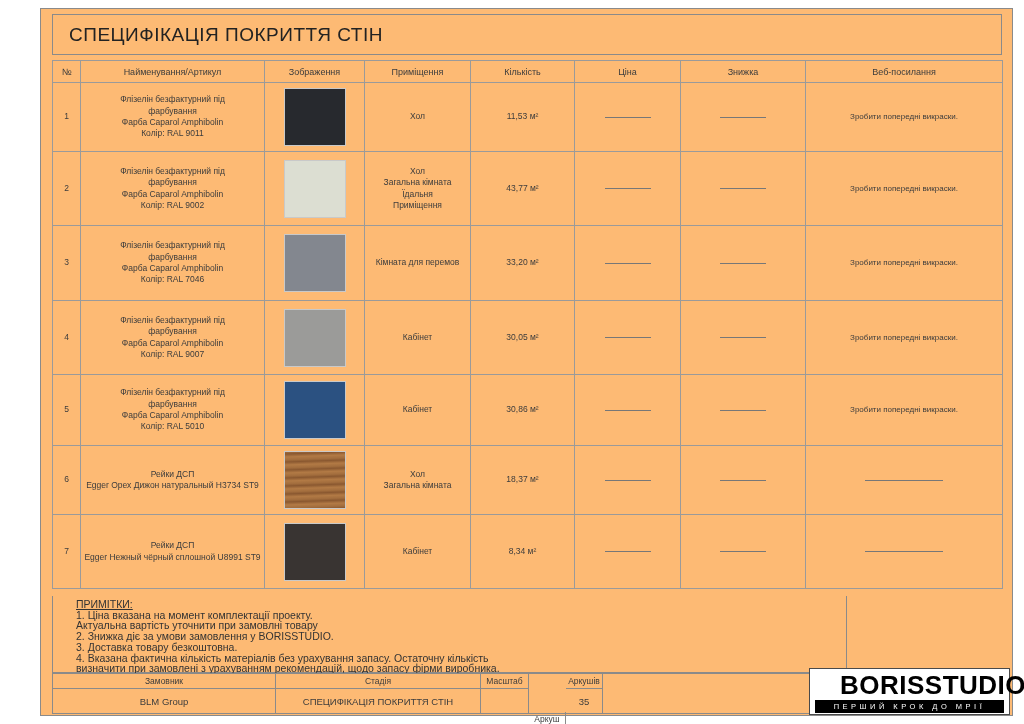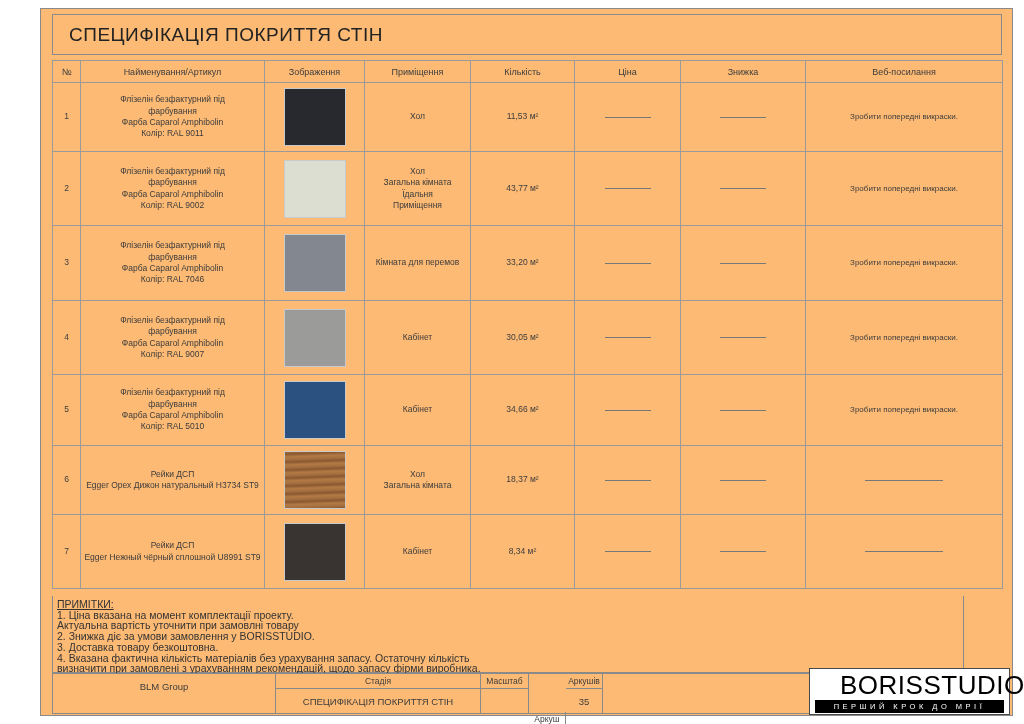--- a/index.html
+++ b/index.html
@@ -26,22 +26,22 @@
   .spec tbody tr:nth-child(4) td { height: 74px; }
   .spec tbody tr:nth-child(5) td { height: 71px; }
   .spec tbody tr:nth-child(6) td { height: 69px; }
   .spec tbody tr:nth-child(7) td { height: 74px; }
   .pre { white-space: pre-line; }
   .swatch { width: 62px; height: 58px; margin: 0 auto; border: 1px solid #c9c9c9; }
   .dash { width: 46px; margin: 0 auto; border-top: 1px solid #777; height: 0; }
   .dash-wide { width: 78px; }
   .web-note { font-size: 8px; }
 
-  .notesbox { position: absolute; left: 11px; top: 587px; width: 912px; height: 77px;
-    border: 1px solid #8a8a8a; border-top: none; padding: 3px 0 0 4px;
+  .notesbox { position: absolute; left: 11px; top: 587px; width: 795px; height: 77px;
+    border: 1px solid #8a8a8a; border-top: none; padding: 3px 0 0 23px;
     font-size: 10.5px; line-height: 10.7px; color: #333; }
   .notes-heading { text-decoration: underline; }
   .notes-body { white-space: pre-line; }
 
   .footer { position: absolute; left: 11px; top: 664px; width: 950px; height: 41px;
     border: 1px solid #8a8a8a; display: flex; }
   .fcell { border-right: 1px solid #8a8a8a; height: 100%; }
   .fcell:last-child { border-right: none; }
   .flabel { height: 15px; border-bottom: 1px solid #8a8a8a; display: flex;
     align-items: center; justify-content: center; font-size: 8.5px; }
@@ -51,21 +51,21 @@
     text-align: center; font-size: 9.5px; line-height: 1.3; white-space: pre-line; }
   .fcustomer { width: 223px; }
   .fstage { width: 205px; }
   .fscale { width: 48px; }
   .fsheet { width: 37px; margin-top: 38px; }
   .fsheets { width: 37px; }
   .ffill { flex: 1; }
 
   .logobox { position: absolute; left: 768px; top: 659px; width: 201px; height: 47px;
     border: 1px solid #4a4a4a; background: #fff; text-align: center; z-index: 5; }
-  .logo-name { font-size: 26px; font-weight: normal; line-height: 1; margin-top: 3px;
+  .logo-name { font-size: 26px; font-weight: bold; line-height: 1; margin-top: 3px;
     color: #000; letter-spacing: 0.5px; margin-left: 30px; }
   .logo-bar { margin: 2px 5px 0 5px; height: 13px; background: #000; color: #fff;
     font-size: 7.5px; letter-spacing: 3.5px; display: flex; align-items: center;
     justify-content: center; }
 </style>
 </head>
 <body>
 
 <div class="sheet">
 
@@ -179,21 +179,21 @@
       <tr>
         <td>5</td>
         <td class="pre">Флізелін безфактурний під
 фарбування
 Фарба Caparol Amphibolin
 Колір: RAL 5010</td>
         <td>
             <div class="swatch" style="background: rgb(43, 81, 129);"></div>
           </td>
         <td class="pre">Кабінет</td>
-        <td>34,66 м²</td>
+        <td>30,86 м²</td>
         <td>
             <div class="dash"></div>
           </td>
         <td>
             <div class="dash"></div>
           </td>
         <td><span class="web-note">Зробити попередні викраски.</span></td>
       </tr>
       <tr>
         <td>6</td>
@@ -242,20 +242,21 @@
     <div class="notes-body">1. Ціна вказана на момент комплектації проекту.
 Актуальна вартість уточнити при замовлні товару
 2. Знижка діє за умови замовлення у BORISSTUDIO.
 3. Доставка товару безкоштовна.
 4. Вказана фактична кількість матеріалів без урахування запасу. Остаточну кількість
 визначити при замовлені з урахуванням рекомендацій, щодо запасу фірми виробника.</div>
   </div>
 
   <div class="footer">
     <div class="fcell fcustomer">
+      <div class="flabel">Замовник</div>
       <div class="fvalue">BLM Group</div>
     </div>
     <div class="fcell fstage">
       <div class="flabel">Стадія</div>
       <div class="fvalue">СПЕЦИФІКАЦІЯ ПОКРИТТЯ СТІН</div>
     </div>
     <div class="fcell fscale">
       <div class="flabel">Масштаб</div>
       <div class="fvalue"></div>
     </div>

